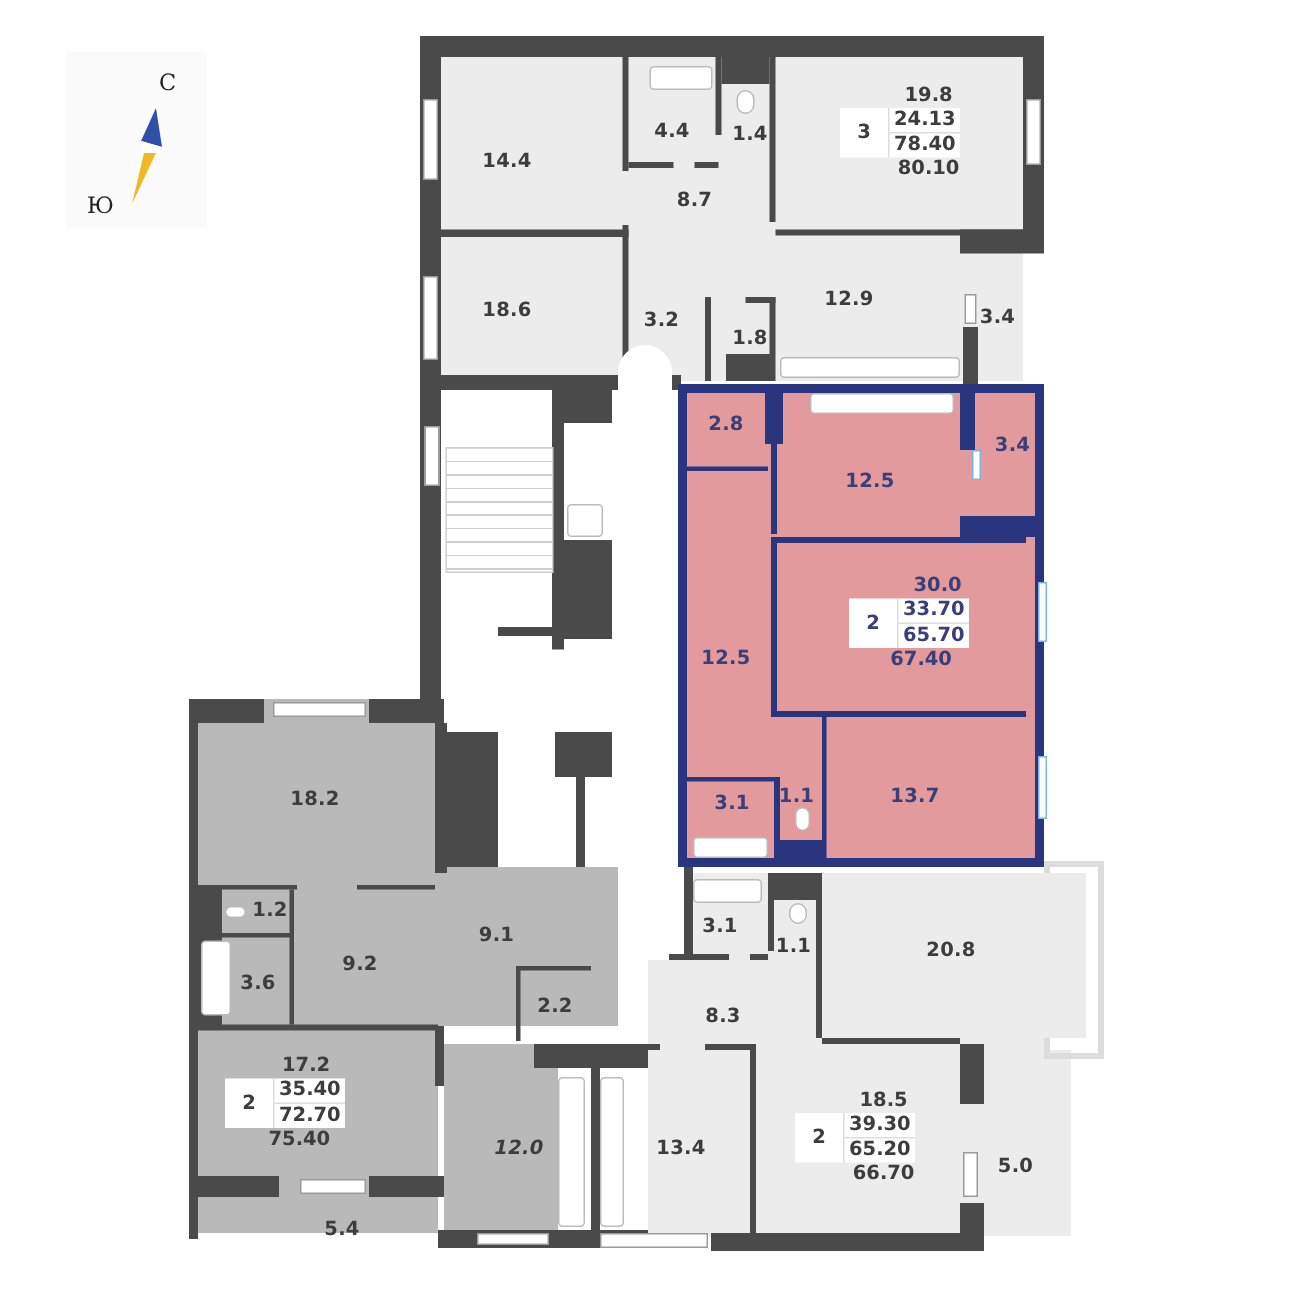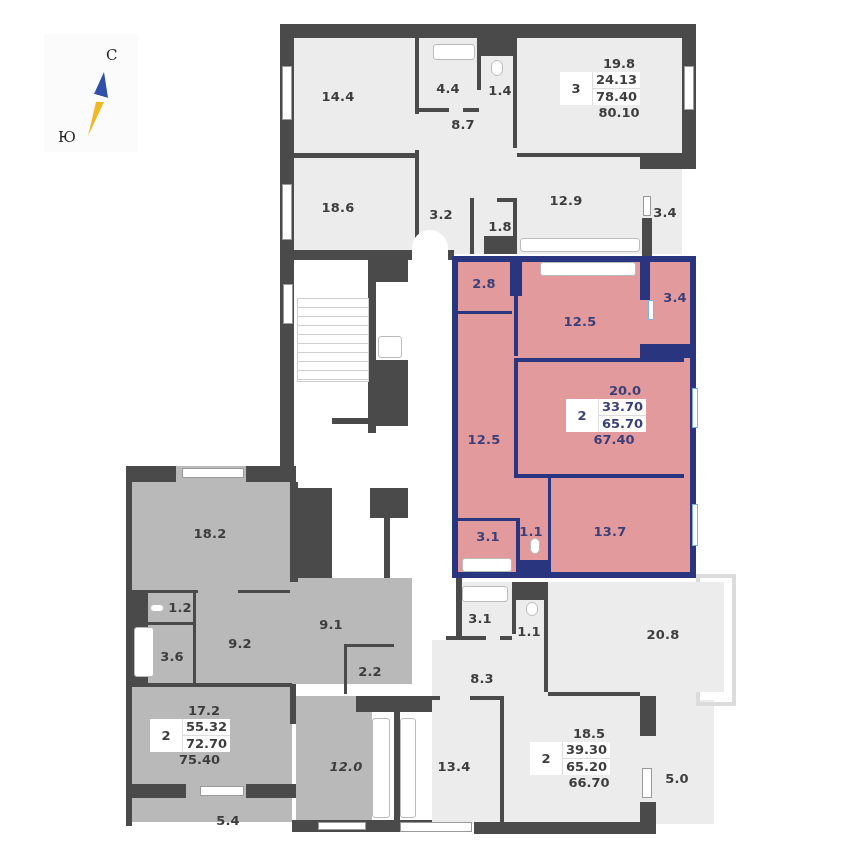--- a/index.html
+++ b/index.html
@@ -68,24 +68,24 @@
 
   <div class="window" style="left:282px;top:66px;width:10px;height:54px;"></div>
   <div class="window" style="left:282px;top:184px;width:10px;height:56px;"></div>
   <div class="window" style="left:684px;top:66px;width:10px;height:44px;"></div>
   <div class="window" style="left:643px;top:196px;width:8px;height:20px;"></div>
 
   <div class="fixture" style="left:433px;top:44px;width:42px;height:16px;"></div>
   <div class="fixture" style="left:491px;top:60px;width:12px;height:16px;border-radius:6px;"></div>
   <div class="fixture" style="left:520px;top:238px;width:120px;height:14px;"></div>
 
-  <span class="lbl" style="left:338px;top:96px;text-align:center;">14.4</span>
+  <span class="lbl" style="left:338px;top:108px;text-align:center;">14.4</span>
   <span class="lbl" style="left:448px;top:88px;">4.4</span>
   <span class="lbl" style="left:500px;top:90px;">1.4</span>
-  <span class="lbl" style="left:463px;top:124px;">8.7</span>
+  <span class="lbl" style="left:463px;top:134px;">8.7</span>
   <span class="lbl" style="left:338px;top:207px;">18.6</span>
   <span class="lbl" style="left:441px;top:214px;">3.2</span>
   <span class="lbl" style="left:500px;top:226px;">1.8</span>
   <span class="lbl" style="left:566px;top:200px;">12.9</span>
   <span class="lbl" style="left:665px;top:212px;">3.4</span>
 
   <div class="infobox" style="left:560px;top:56px;color:#3d3d3d;">
     <span class="ib-top" style="margin-left:38px;">19.8</span>
     <div class="ib-mid">
       <div class="ib-rooms">3</div>
@@ -138,21 +138,21 @@
   <div class="fixture" style="left:462px;top:558px;width:50px;height:14px;"></div>
   <div class="fixture" style="left:530px;top:538px;width:10px;height:16px;border-radius:5px;"></div>
   <span class="lbl pink" style="left:484px;top:283px;">2.8</span>
   <span class="lbl pink" style="left:580px;top:321px;">12.5</span>
   <span class="lbl pink" style="left:675px;top:297px;">3.4</span>
   <span class="lbl pink" style="left:484px;top:439px;">12.5</span>
   <span class="lbl pink" style="left:488px;top:536px;">3.1</span>
   <span class="lbl pink" style="left:531px;top:531px;">1.1</span>
   <span class="lbl pink" style="left:610px;top:531px;">13.7</span>
   <div class="infobox" style="left:566px;top:383px;color:#3b3f78;">
-    <span class="ib-top" style="margin-left:38px;">20.0</span>
+    <span class="ib-top" style="margin-left:38px;">30.0</span>
     <div class="ib-mid">
       <div class="ib-rooms">2</div>
       <div class="ib-areas">
         <span>33.70</span>
         <span>65.70</span>
       </div>
     </div>
     <span class="ib-bot" style="margin-left:16px;">67.40</span>
   </div>
 </div>
@@ -190,21 +190,21 @@
   <span class="lbl" style="left:240px;top:643px;">9.2</span>
   <span class="lbl" style="left:331px;top:624px;">9.1</span>
   <span class="lbl" style="left:370px;top:671px;">2.2</span>
   <span class="lbl" style="left:346px;top:766px;font-style:italic;">12.0</span>
   <span class="lbl" style="left:228px;top:820px;">5.4</span>
   <div class="infobox" style="left:150px;top:703px;color:#3d3d3d;">
     <span class="ib-top" style="margin-left:28px;text-align:center;">17.2</span>
     <div class="ib-mid">
       <div class="ib-rooms">2</div>
       <div class="ib-areas">
-        <span>55.32</span>
+        <span>35.40</span>
         <span>72.70</span>
       </div>
     </div>
     <span class="ib-bot" style="margin-left:19px;">75.40</span>
   </div>
 </div>
 
 <div>
   <div class="room r-light" style="left:456px;top:582px;width:240px;height:242px;"></div>
   <div class="room r-light" style="left:432px;top:640px;width:30px;height:184px;"></div>
@@ -225,21 +225,21 @@
   <div class="wall" style="left:640px;top:802px;width:16px;height:22px;"></div>
   <div class="wall" style="left:474px;top:822px;width:182px;height:12px;"></div>
   <div class="wall" style="left:394px;top:696px;width:6px;height:130px;"></div>
   <div class="window" style="left:400px;top:822px;width:72px;height:10px;"></div>
   <div class="window" style="left:642px;top:768px;width:10px;height:30px;"></div>
   <div class="fixture" style="left:462px;top:586px;width:46px;height:16px;"></div>
   <div class="fixture" style="left:526px;top:602px;width:12px;height:14px;border-radius:6px;"></div>
   <div class="fixture" style="left:400px;top:718px;width:16px;height:100px;"></div>
   <span class="lbl" style="left:480px;top:618px;">3.1</span>
   <span class="lbl" style="left:529px;top:631px;">1.1</span>
-  <span class="lbl" style="left:663px;top:634px;">20.8</span>
+  <span class="lbl" style="left:634px;top:634px;">20.8</span>
   <span class="lbl" style="left:482px;top:678px;">8.3</span>
   <span class="lbl" style="left:454px;top:766px;">13.4</span>
   <span class="lbl" style="left:677px;top:778px;">5.0</span>
   <div class="infobox" style="left:530px;top:726px;color:#3d3d3d;">
     <span class="ib-top" style="margin-left:38px;">18.5</span>
     <div class="ib-mid">
       <div class="ib-rooms">2</div>
       <div class="ib-areas">
         <span>39.30</span>
         <span>65.20</span>

